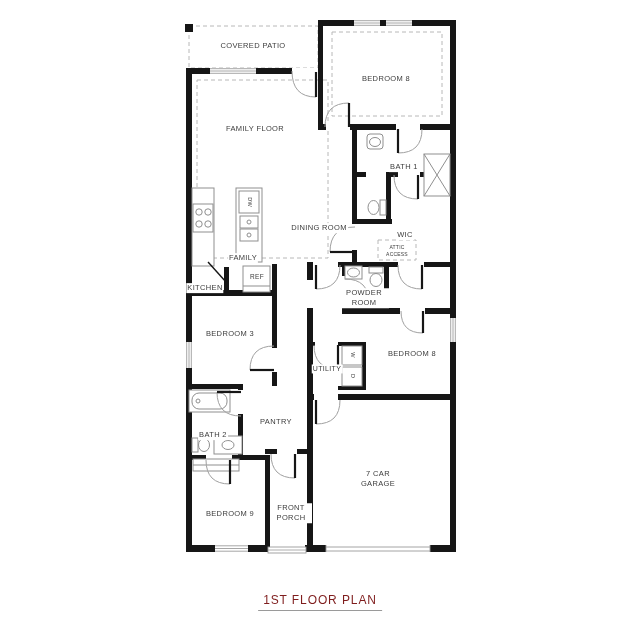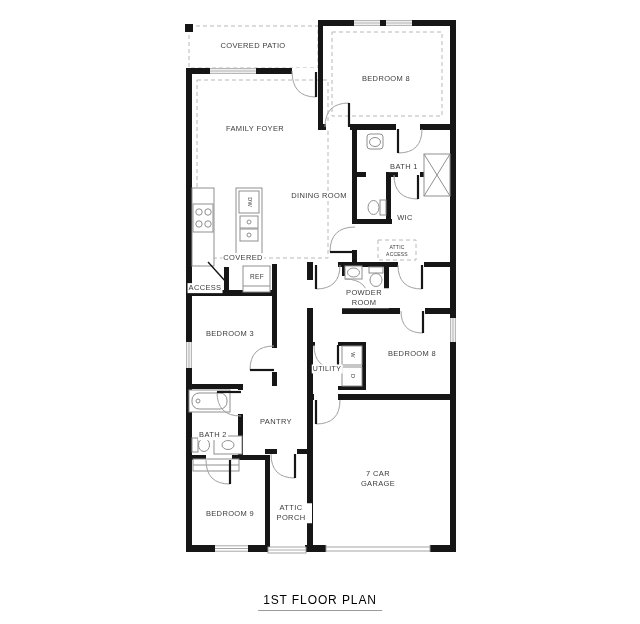--- a/index.html
+++ b/index.html
@@ -7,21 +7,21 @@
           font-family:"Liberation Sans",sans-serif;margin-top:12px;}
   #plan-svg{position:absolute;left:0;top:0;}
   .lbl{position:absolute;transform:translate(-50%,-50%);font-size:7.5px;color:#3b3b3b;
        letter-spacing:.35px;text-align:center;line-height:1.3;background:#fff;
        padding:0 1px;white-space:nowrap;}
   .wrap{white-space:normal;}
   .tiny{font-size:5px;letter-spacing:.2px;background:transparent;}
   .appl{font-size:5.5px;letter-spacing:.2px;background:transparent;padding:0;}
   .rot{transform:translate(-50%,-50%) rotate(90deg);}
   .title{position:absolute;left:320px;top:590px;transform:translate(-50%,-50%);
-         font-size:12px;letter-spacing:.9px;color:#000000;border-bottom:1px solid #9a9a9a;
+         font-size:12px;letter-spacing:.9px;color:#7f1d1d;border-bottom:1px solid #9a9a9a;
          padding:0 5px 3px 5px;white-space:nowrap;}
 </style>
 </head>
 <body>
 
 <div id="canvas">
 
 <svg id="plan-svg" width="640" height="624" viewBox="0 0 640 624">
 
   <g stroke="#b8b8b8" stroke-width="1" fill="none" stroke-dasharray="4,3">
@@ -200,37 +200,37 @@
       <path d="M274,358 H250"></path>
       <path d="M241,380 H217"></path>
       <path d="M230,448 V472"></path>
       <path d="M295,442 V466"></path>
       <path d="M208,250 L226,270" stroke-width="1.4"></path>
     </g>
   </g>
 </svg>
 
   <div class="lbl" style="left:253px;top:34px">COVERED PATIO</div>
-  <div class="lbl" style="left:255px;top:117px">FAMILY FOYER</div>
+  <div class="lbl" style="left:255px;top:117px">FAMILY FLOOR</div>
   <div class="lbl" style="left:386px;top:67px">BEDROOM 8</div>
   <div class="lbl" style="left:404px;top:155px">BATH 1</div>
-  <div class="lbl" style="left:319px;top:184px">DINING ROOM</div>
-  <div class="lbl" style="left:405px;top:206px">WIC</div>
+  <div class="lbl" style="left:319px;top:216px">DINING ROOM</div>
+  <div class="lbl" style="left:405px;top:223px">WIC</div>
   <div class="lbl tiny wrap" style="left:397px;top:238px;width:32px">ATTIC ACCESS</div>
-  <div class="lbl" style="left:243px;top:246px">COVERED</div>
-  <div class="lbl" style="left:205px;top:276px">ACCESS</div>
+  <div class="lbl" style="left:243px;top:246px">FAMILY</div>
+  <div class="lbl" style="left:205px;top:276px">KITCHEN</div>
   <div class="lbl" style="left:257px;top:265px;font-size:6.5px;background:transparent">REF</div>
   <div class="lbl wrap" style="left:364px;top:286px;width:48px">POWDER ROOM</div>
   <div class="lbl" style="left:230px;top:322px">BEDROOM 3</div>
   <div class="lbl" style="left:412px;top:342px">BEDROOM 8</div>
   <div class="lbl" style="left:327px;top:357px;font-size:7px">UTILITY</div>
   <div class="lbl" style="left:213px;top:423px">BATH 2</div>
   <div class="lbl" style="left:276px;top:410px">PANTRY</div>
   <div class="lbl" style="left:230px;top:502px">BEDROOM 9</div>
-  <div class="lbl wrap" style="left:291px;top:501px;width:40px">ATTIC PORCH</div>
+  <div class="lbl wrap" style="left:291px;top:501px;width:40px">FRONT PORCH</div>
   <div class="lbl wrap" style="left:378px;top:467px;width:46px">7 CAR GARAGE</div>
 
   <div class="lbl appl rot" style="left:249px;top:190px">DW</div>
   <div class="lbl appl rot" style="left:352px;top:343px">W</div>
   <div class="lbl appl rot" style="left:352px;top:364px">D</div>
 
   <div class="title">1ST FLOOR PLAN</div>
 </div>
 
 </body></html>

